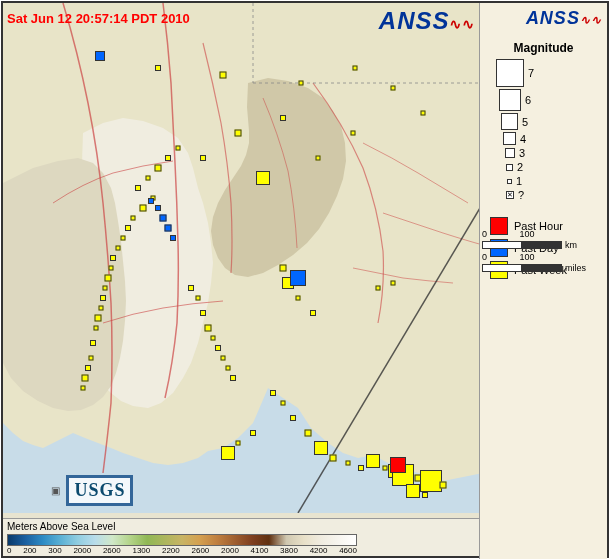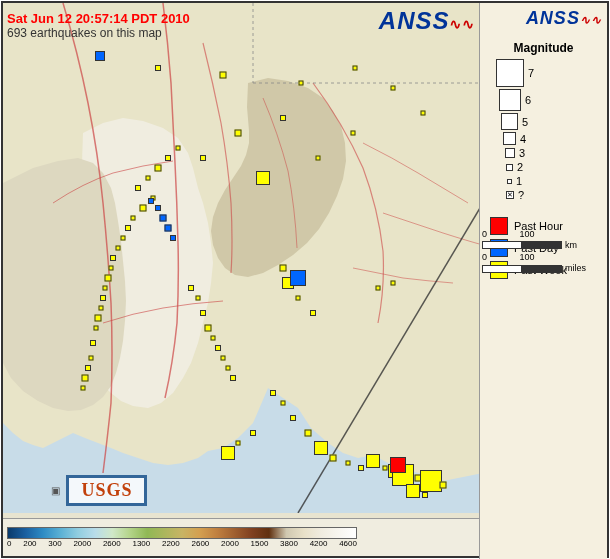--- a/index.html
+++ b/index.html
@@ -174,21 +174,20 @@
       pointer-events: none;
     }
   </style>
 </head>
 <body>
 
 <div class="outer-border">
 
   <div class="header">
     <div class="header-time">Sat Jun 12 20:57:14 PDT 2010</div>
-    <div class="header-count">693 earthquakes on this map</div>
   </div>
 
   <div class="anss-logo" style="right:132px; top:4px;">
     <span style="color:#003399; font-size:24px; font-weight:900; font-style:italic;">ANSS</span><span class="wave" style="font-size:14px; color:#cc0000;">∿∿</span>
   </div>
 
   <svg class="map-svg" viewBox="0 0 480 510" xmlns="http://www.w3.org/2000/svg" style="position:absolute; left:0; top:0; width:480px; height:510px;">
 
     <rect x="0" y="0" width="480" height="510" fill="#c8dce8"></rect>
 
@@ -332,37 +331,38 @@
       <div class="eq-marker" style="left: 155px; top: 205px; width: 6px; height: 6px; background: rgb(0, 102, 255); border: 1.5px solid rgb(51, 51, 51); position: absolute; transform: translate(-50%, -50%);"></div>
       <div class="eq-marker" style="left: 160px; top: 215px; width: 7px; height: 7px; background: rgb(0, 102, 255); border: 1.5px solid rgb(51, 51, 51); position: absolute; transform: translate(-50%, -50%);"></div>
       <div class="eq-marker" style="left: 165px; top: 225px; width: 7px; height: 7px; background: rgb(0, 102, 255); border: 1.5px solid rgb(51, 51, 51); position: absolute; transform: translate(-50%, -50%);"></div>
       <div class="eq-marker" style="left: 170px; top: 235px; width: 6px; height: 6px; background: rgb(0, 102, 255); border: 1.5px solid rgb(51, 51, 51); position: absolute; transform: translate(-50%, -50%);"></div>
       <div class="eq-marker" style="left: 295px; top: 275px; width: 16px; height: 16px; background: rgb(0, 102, 255); border: 1.5px solid rgb(51, 51, 51); position: absolute; transform: translate(-50%, -50%);"></div>
       <div class="eq-marker" style="left: 395px; top: 462px; width: 16px; height: 16px; background: rgb(255, 0, 0); border: 1.5px solid rgb(51, 51, 51); position: absolute; transform: translate(-50%, -50%);"></div>
     </div>
 
   <div style="position:absolute; bottom:50px; left:48px; z-index:10; display:flex; align-items:center; gap:4px;">
     <div style="font-size:10px; color:#555; margin-right:2px;">▣</div>
-    <div style="font-size:18px; font-weight:900; color:#c2410c; border: 3px solid #336699; padding: 2px 12px; background:rgba(255,255,255,0.8); letter-spacing:1px; font-family:serif;">USGS</div>
+    <div style="font-size:18px; font-weight:900; color:#0c4a6e; border: 3px solid #336699; padding: 2px 5px; background:rgba(255,255,255,0.8); letter-spacing:1px; font-family:serif;">USGS</div>
   </div>
 
   <div class="elevation-bar">
+    <div class="elev-title">Meters Above Sea Level</div>
     <div style="display:flex; flex-direction:column;">
       <div class="elev-gradient"></div>
       <div style="display:flex; justify-content:space-between; width:350px; font-size:8px;">
         <span>0</span>
           <span>200</span>
           <span>300</span>
           <span>2000</span>
           <span>2600</span>
           <span>1300</span>
           <span>2200</span>
           <span>2600</span>
           <span>2000</span>
-          <span>1500</span>
+          <span>4100</span>
           <span>3800</span>
           <span>4200</span>
           <span>4600</span>
       </div>
     </div>
   </div>
 
   <div class="legend">
 
     <div style="position:absolute; top:5px; right:5px; font-size:18px; font-weight:900; color:#003399; font-style:italic; letter-spacing:1px;">ANSS<span style="color:#cc0000; font-size:12px;">∿∿</span></div>
@@ -430,21 +430,21 @@
     <div class="scale-area" style="position:relative; margin-top:20px; padding-left:4px;">
       <div style="font-size:9px; margin-bottom:1px;">0&nbsp;&nbsp;&nbsp;&nbsp;&nbsp;&nbsp;&nbsp;&nbsp;&nbsp;&nbsp;&nbsp;&nbsp;&nbsp;100</div>
       <div style="display:flex; align-items:center; margin-bottom:2px;text-align:right;">
         <div style="width:80px; height:8px; display:flex;">
           <div style="width:50%; height:100%; background:white; border:1px solid #333;"></div>
           <div style="width:50%; height:100%; background:#333; border:1px solid #333;"></div>
         </div>
         <span style="font-size:9px; margin-left:3px;">km</span>
       </div>
       <div style="font-size:9px; margin-bottom:1px;">0&nbsp;&nbsp;&nbsp;&nbsp;&nbsp;&nbsp;&nbsp;&nbsp;&nbsp;&nbsp;&nbsp;&nbsp;&nbsp;100</div>
-      <div style="display:flex; align-items:flex-end;">
+      <div style="display:flex; align-items:center;">
         <div style="width:80px; height:8px; display:flex;">
           <div style="width:50%; height:100%; background:white; border:1px solid #333;"></div>
           <div style="width:50%; height:100%; background:#333; border:1px solid #333;"></div>
         </div>
         <span style="font-size:9px; margin-left:3px;">miles</span>
       </div>
     </div>
 
   </div>
 

